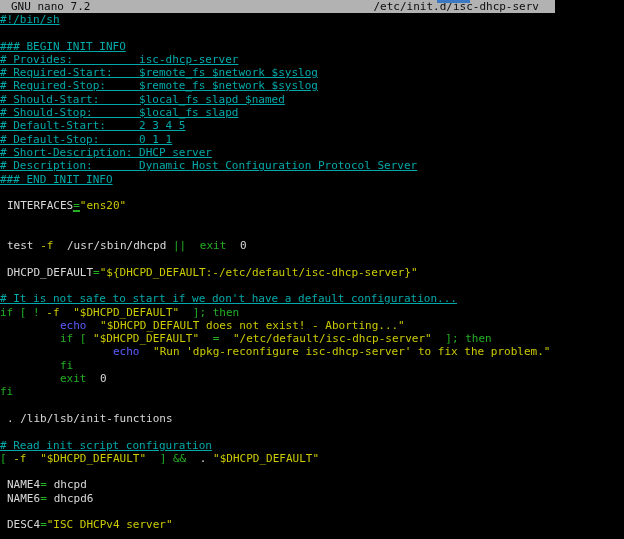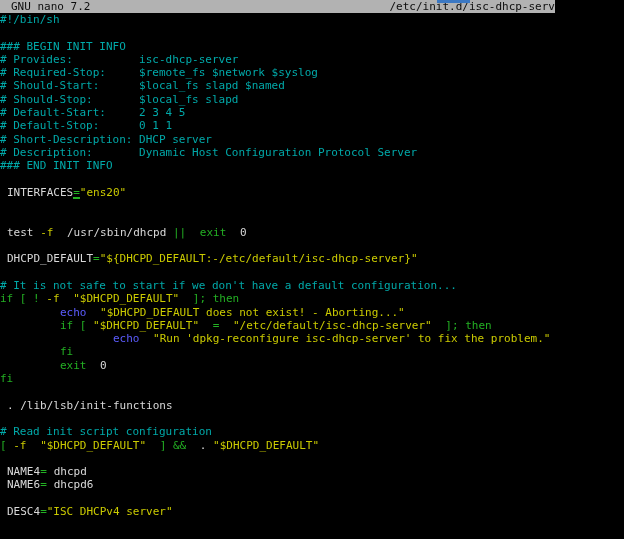--- a/index.html
+++ b/index.html
@@ -18,37 +18,37 @@
     height: 13px;
     line-height: 13px;
     background: var(--titlebar_bg, #b2b2b2);
     color: var(--titlebar_text, #111);
     display: flex;
     justify-content: space-between;
     white-space: pre;
     overflow: hidden;
   }
   .titlebar .app { padding-left: 11px; }
-  .titlebar .path { padding-right: 0; }
+  .titlebar .path { padding-right: 16px; }
   .notch {
     position: absolute;
     top: 0; left: 437px;
     width: 33px; height: 3px;
     background: var(--notch, #3b78c3);
     z-index: 2;
   }
   .editor { position: relative; }
   .line {
     height: 13.3px;
     line-height: 13.3px;
     white-space: pre;
     overflow: hidden;
   }
   .t-plain   { color: var(--plain,   #d9d9d9); padding-left: 7px; }
-  .t-comment { color: var(--comment, #00a9a9); }
+  .t-comment { color: var(--comment, #00a9a9); text-decoration: underline; }
   .t-keyword { color: var(--keyword, #23b023); }
   .t-string  { color: var(--string,  #cbcb00); }
   .t-builtin { color: var(--builtin, #5c5cff); }
   .t-flag    { color: var(--flag,    #cbcb00); }
   .cursor { position: relative; }
   .cursor::after {
     content: "";
     position: absolute;
     left: 0; right: 0; bottom: 0;
     height: 2px;
@@ -62,20 +62,21 @@
   <div class="notch"></div>
   <div class="titlebar">
     <span class="app">GNU nano 7.2</span>
     <span class="path">/etc/init.d/isc-dhcp-serv</span>
   </div>
   <div class="editor" id="editor">
       <div class="line"><span class="t-comment">#!/bin/sh</span></div>
       <div class="line"></div>
       <div class="line"><span class="t-comment">### BEGIN INIT INFO</span></div>
       <div class="line"><span class="t-comment"># Provides:          isc-dhcp-server</span></div>
+      <div class="line"><span class="t-comment"># Required-Start:    $remote_fs $network $syslog</span></div>
       <div class="line"><span class="t-comment"># Required-Stop:     $remote_fs $network $syslog</span></div>
       <div class="line"><span class="t-comment"># Should-Start:      $local_fs slapd $named</span></div>
       <div class="line"><span class="t-comment"># Should-Stop:       $local_fs slapd</span></div>
       <div class="line"><span class="t-comment"># Default-Start:     2 3 4 5</span></div>
       <div class="line"><span class="t-comment"># Default-Stop:      0 1 1</span></div>
       <div class="line"><span class="t-comment"># Short-Description: DHCP server</span></div>
       <div class="line"><span class="t-comment"># Description:       Dynamic Host Configuration Protocol Server</span></div>
       <div class="line"><span class="t-comment">### END INIT INFO</span></div>
       <div class="line"></div>
       <div class="line"><span class="t-plain">INTERFACES</span><span class="t-keyword cursor">=</span><span class="t-string">"ens20"</span></div>

